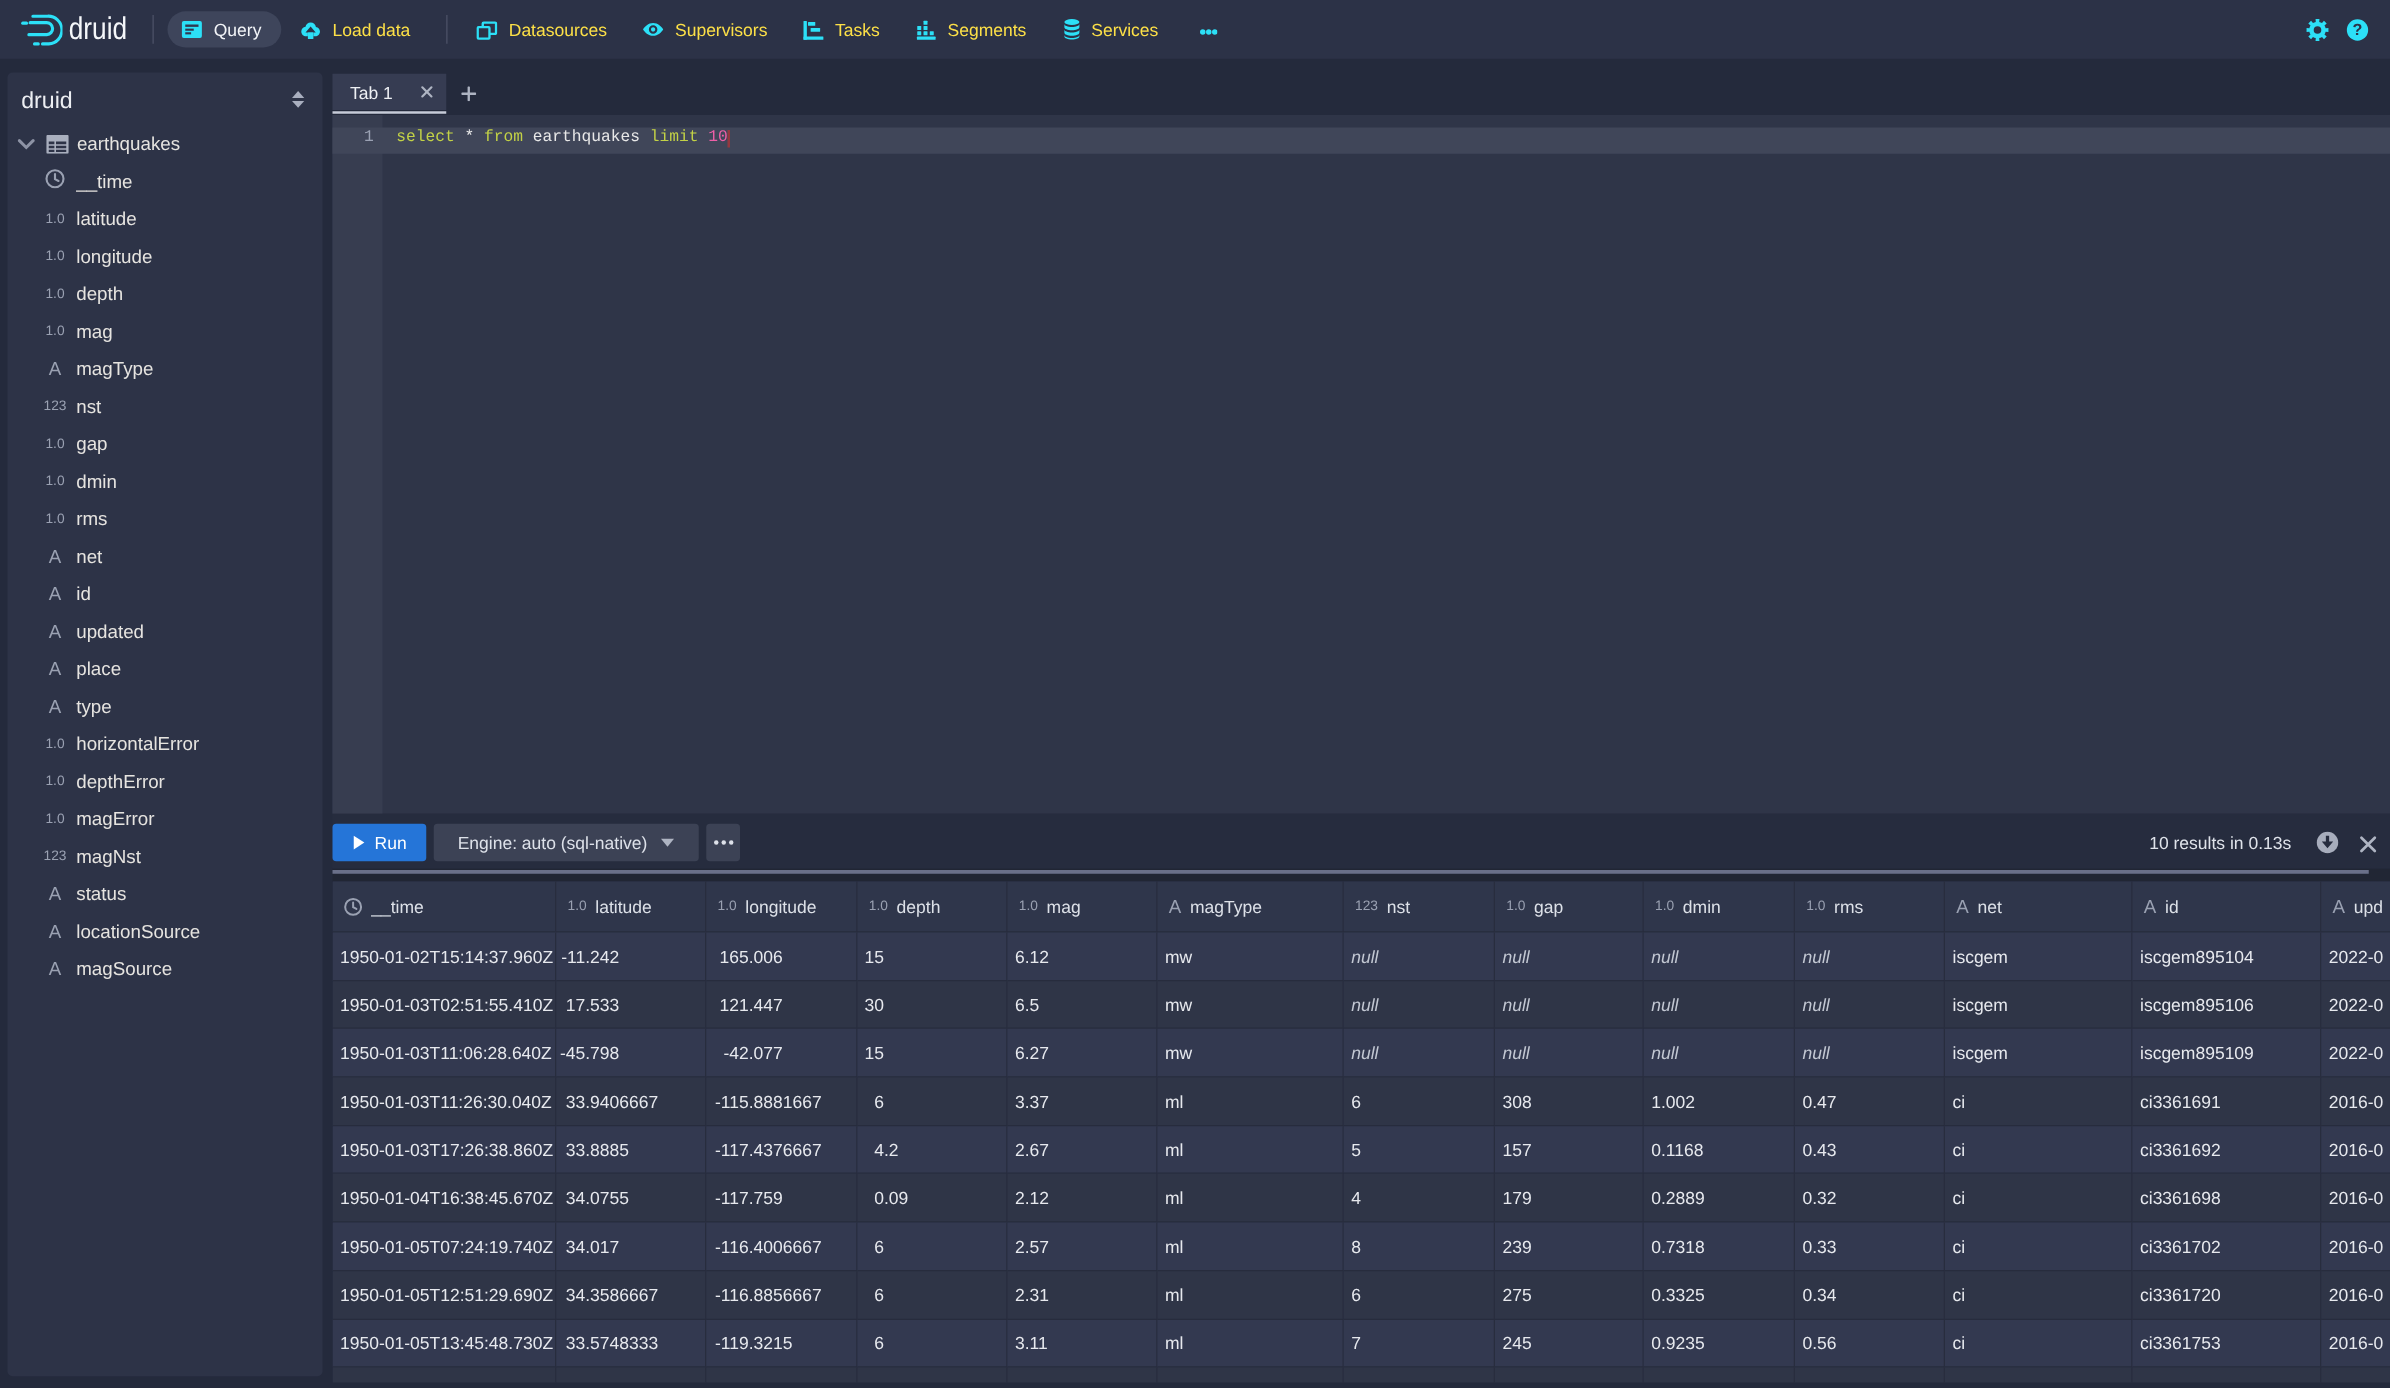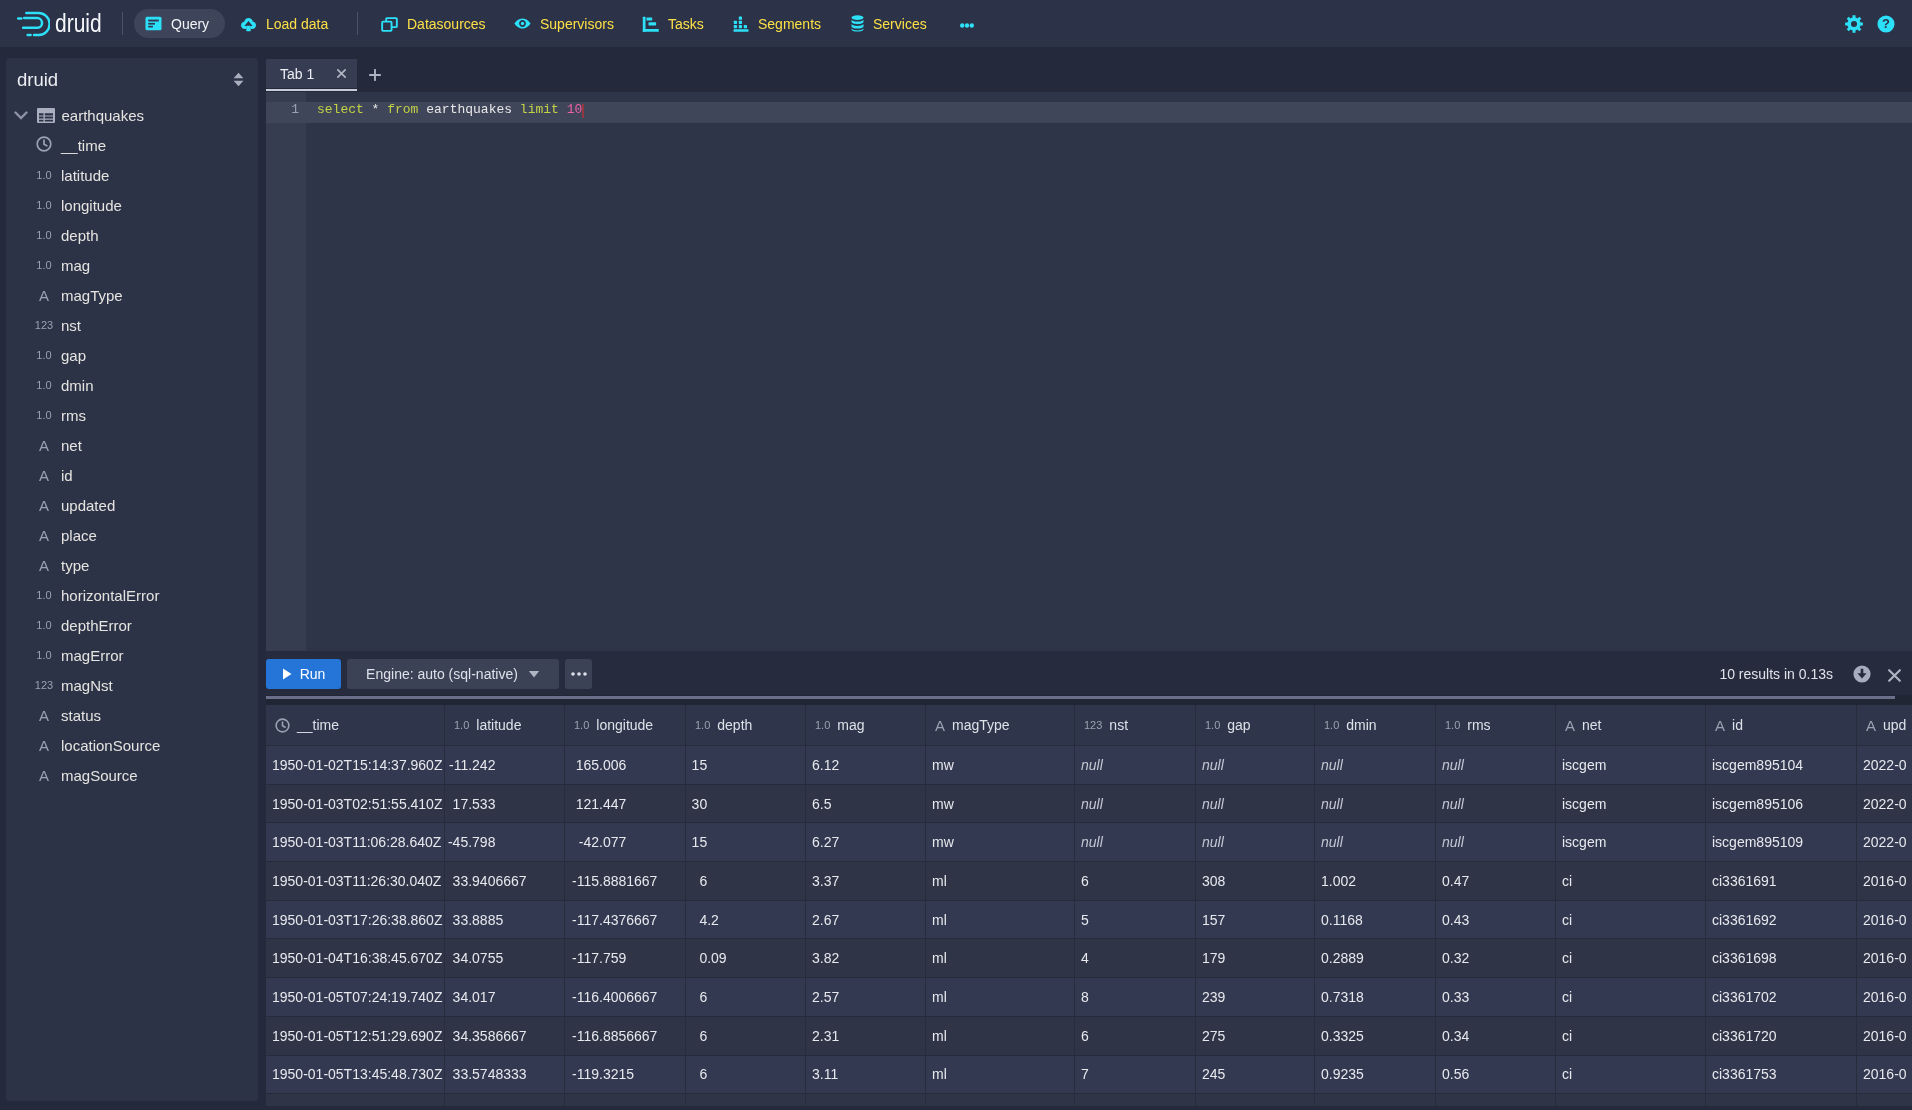--- a/index.html
+++ b/index.html
@@ -380,21 +380,21 @@
       <div style="width:120px">0.43</div>
       <div style="width:150px">ci</div>
       <div style="width:151px">ci3361692</div>
       <div style="width:140px">2016-0</div>
     </div>
 <div class="trow even">
       <div style="width:179px">1950-01-04T16:38:45.670Z</div>
       <div style="width:120px"><span class="ib" style="width:27.2px">34</span>.0755</div>
       <div style="width:121px"><span class="ib" style="width:38px">-117</span>.759</div>
       <div style="width:120px"><span class="ib" style="width:25.2px">0</span>.09</div>
-      <div style="width:120px">3.82</div>
+      <div style="width:120px">2.12</div>
       <div style="width:149px">ml</div>
       <div style="width:121px">4</div>
       <div style="width:119px">179</div>
       <div style="width:121px">0.2889</div>
       <div style="width:120px">0.32</div>
       <div style="width:150px">ci</div>
       <div style="width:151px">ci3361698</div>
       <div style="width:140px">2016-0</div>
     </div>
 <div class="trow odd">

